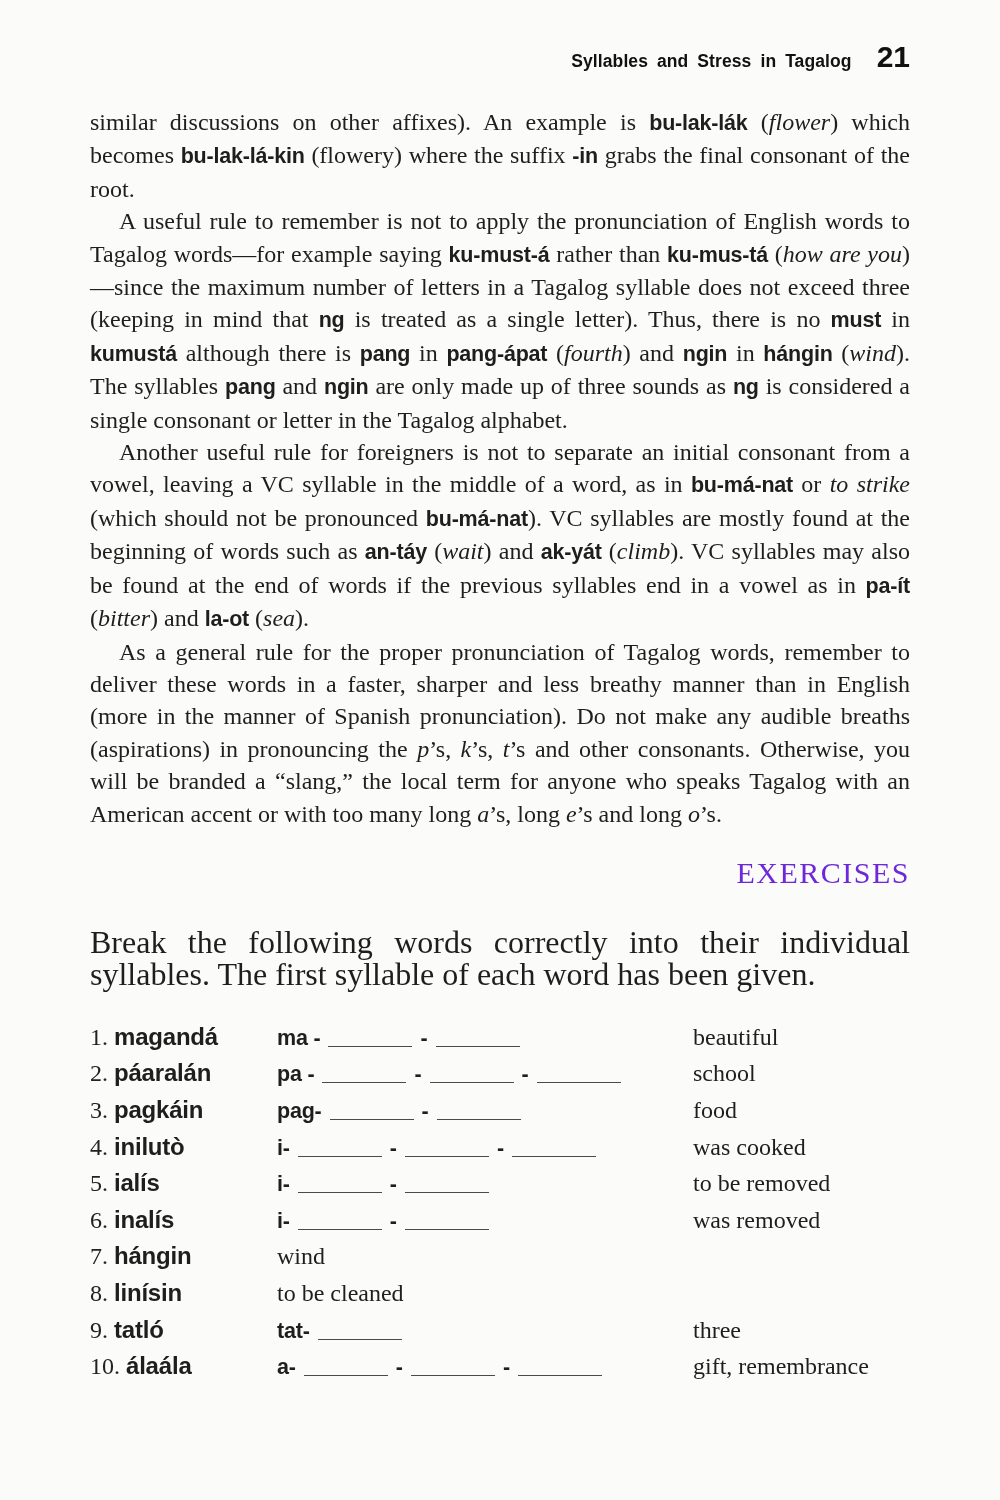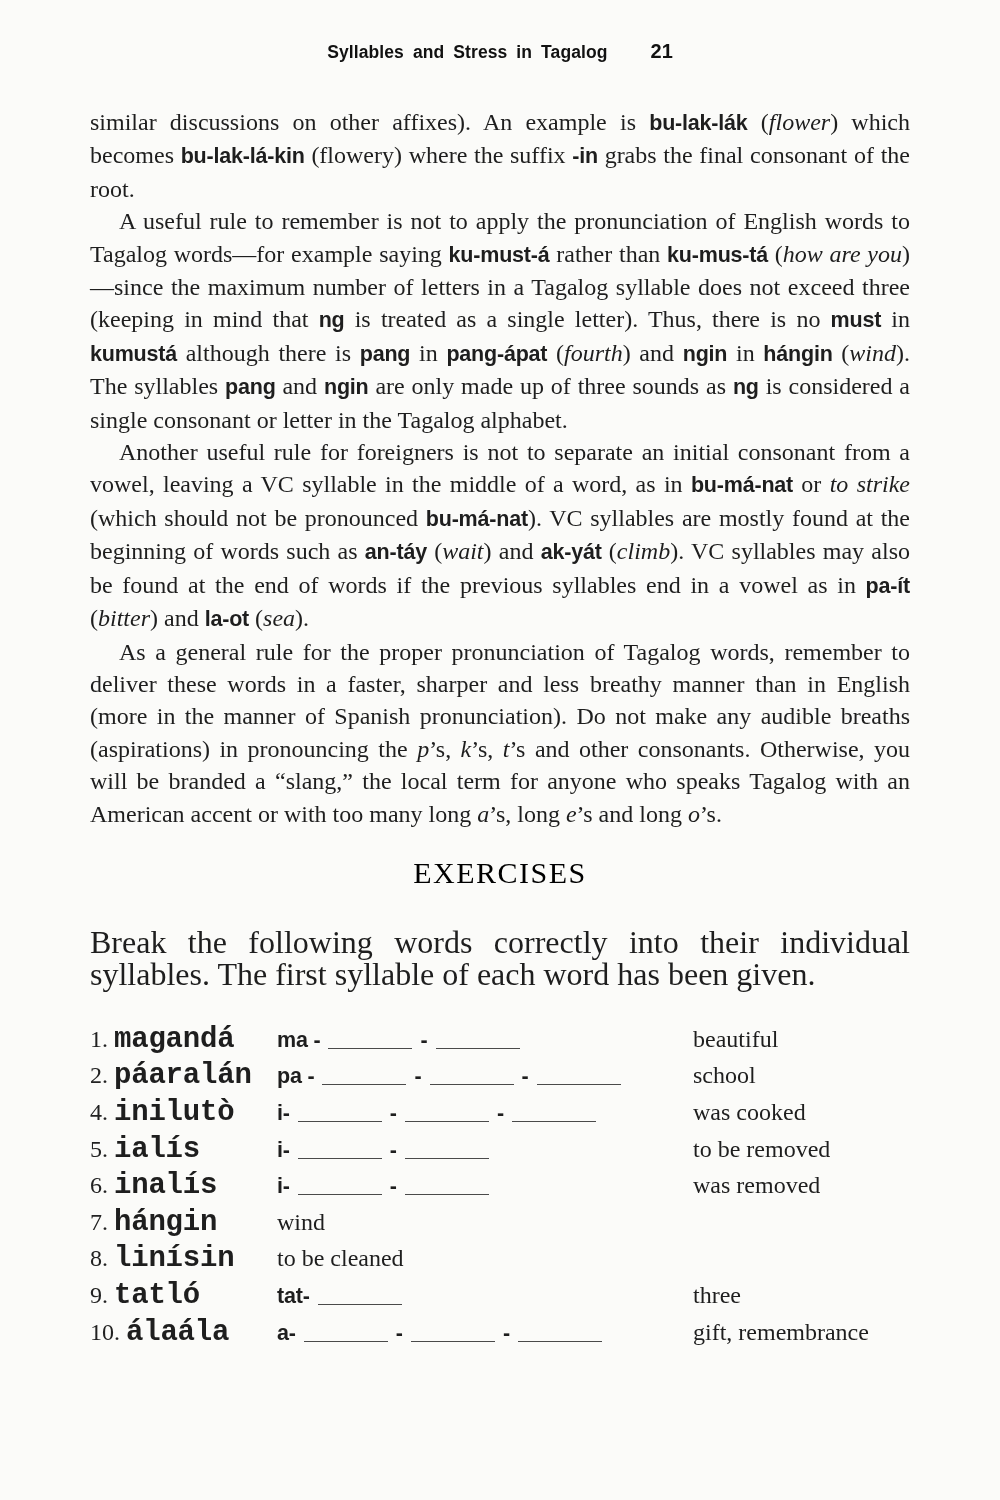--- a/index.html
+++ b/index.html
@@ -10,64 +10,63 @@
     background:#fbfbf9;
     color:#1e1e1e;
     box-sizing:border-box;
     padding:40px 90px 0 90px;
     overflow:hidden;
     font-family:"Liberation Serif", serif;
   }
   
   .running-head{
     display:flex;
-    justify-content:center;
+    justify-content:flex-end;
     align-items:baseline;
-    gap:18px;
+    gap:25px;
     height:30px;
   }
   .head-title{
     font-family:"Liberation Sans", sans-serif;
     font-weight:bold;
     font-size:17.5px;
     letter-spacing:0.1px;
     word-spacing:4px;
     color:#111;
   }
   .head-num{
     font-family:"Liberation Sans", sans-serif;
     font-weight:bold;
-    font-size:20px;
+    font-size:30px;
     color:#111;
-    margin-left:25px;
   }
   
   .body-text{
     margin-top:36px;
     font-size:24px;
     line-height:32.4px;
     text-align:justify;
   }
   .para{margin:0;}
   .para.indent{text-indent:29px;}
   .run-b{
     font-family:"Liberation Sans", sans-serif;
     font-weight:bold;
     font-size:21.5px;
     letter-spacing:-0.2px;
   }
   .run-i{font-style:italic;}
   
   .exercises-heading{
     margin:26px 0 0 0;
-    text-align:center;
+    text-align:right;
     font-weight:normal;
     font-size:30px;
     letter-spacing:1.5px;
-    color:#000000;
+    color:#6d28d9;
   }
   .instructions{
     margin:36px 0 0 0;
     font-size:32px;
     line-height:32.4px;
     text-align:justify;
   }
   .exercise-list{margin-top:32px;}
   .ex-row{
     display:flex;
@@ -75,23 +74,23 @@
     height:36.6px;
     font-size:24px;
   }
   .ex-col-word{
     width:187px;
     flex:0 0 187px;
     white-space:nowrap;
   }
   .ex-num{color:#222;}
   .ex-word{
-    font-family:Liberation Mono, monospace;
+    font-family:Liberation Sans, sans-serif;
     font-weight:bold;
-    font-size:29px;
+    font-size:24px;
     letter-spacing:-0.2px;
     margin-left:6px;
   }
   .ex-col-template{
     width:416px;
     flex:0 0 416px;
     white-space:nowrap;
   }
   .ex-prefix{
     font-family:"Liberation Sans", sans-serif;
@@ -141,20 +140,25 @@
         <span class="ex-col-word"><span class="ex-num">1.</span><span class="ex-word">magandá</span></span>
         <span class="ex-col-template"><span class="ex-prefix">ma -</span><span class="blank"></span><span class="dash">-</span><span class="blank"></span></span>
         <span class="ex-meaning">beautiful</span>
       </div>
       <div class="ex-row">
         <span class="ex-col-word"><span class="ex-num">2.</span><span class="ex-word">páaralán</span></span>
         <span class="ex-col-template"><span class="ex-prefix">pa -</span><span class="blank"></span><span class="dash">-</span><span class="blank"></span><span class="dash">-</span><span class="blank"></span></span>
         <span class="ex-meaning">school</span>
       </div>
       <div class="ex-row">
+        <span class="ex-col-word"><span class="ex-num">3.</span><span class="ex-word">pagkáin</span></span>
+        <span class="ex-col-template"><span class="ex-prefix">pag-</span><span class="blank"></span><span class="dash">-</span><span class="blank"></span></span>
+        <span class="ex-meaning">food</span>
+      </div>
+      <div class="ex-row">
         <span class="ex-col-word"><span class="ex-num">4.</span><span class="ex-word">inilutò</span></span>
         <span class="ex-col-template"><span class="ex-prefix">i-</span><span class="blank"></span><span class="dash">-</span><span class="blank"></span><span class="dash">-</span><span class="blank"></span></span>
         <span class="ex-meaning">was cooked</span>
       </div>
       <div class="ex-row">
         <span class="ex-col-word"><span class="ex-num">5.</span><span class="ex-word">ialís</span></span>
         <span class="ex-col-template"><span class="ex-prefix">i-</span><span class="blank"></span><span class="dash">-</span><span class="blank"></span></span>
         <span class="ex-meaning">to be removed</span>
       </div>
       <div class="ex-row">

